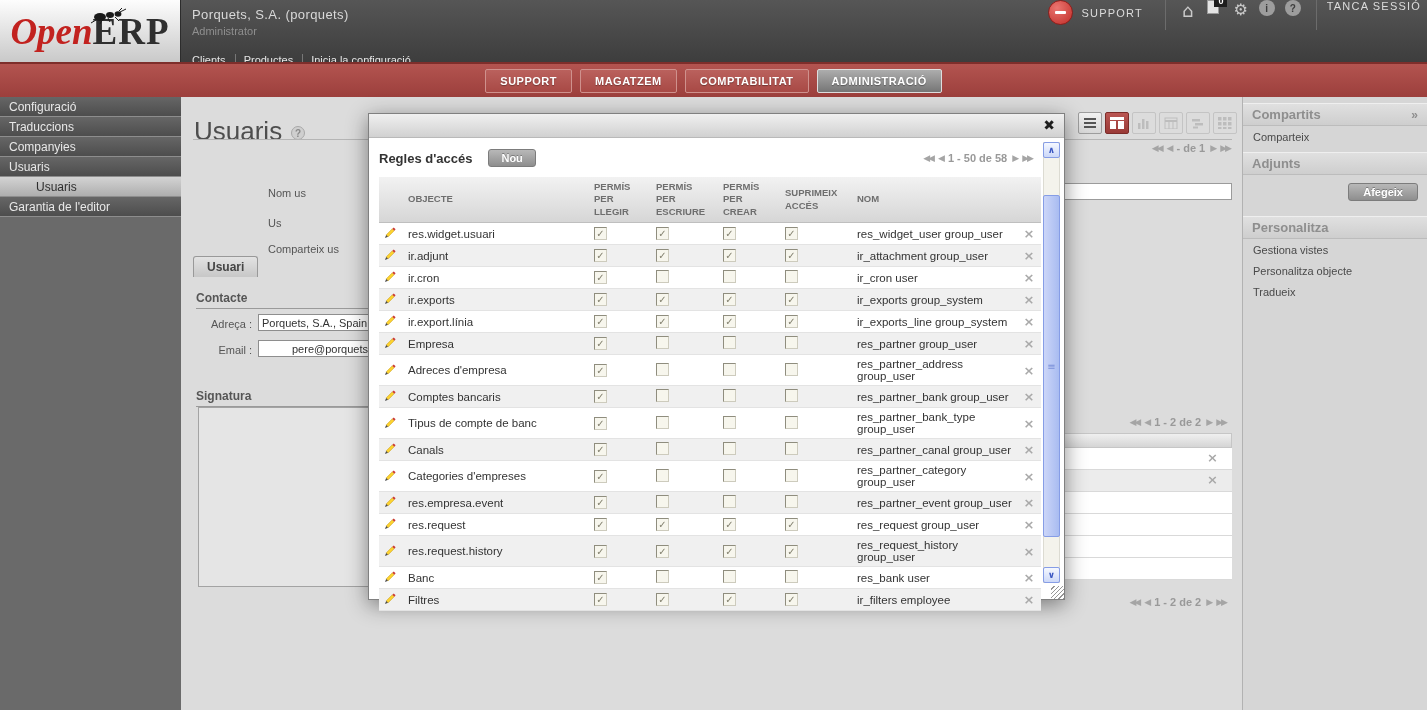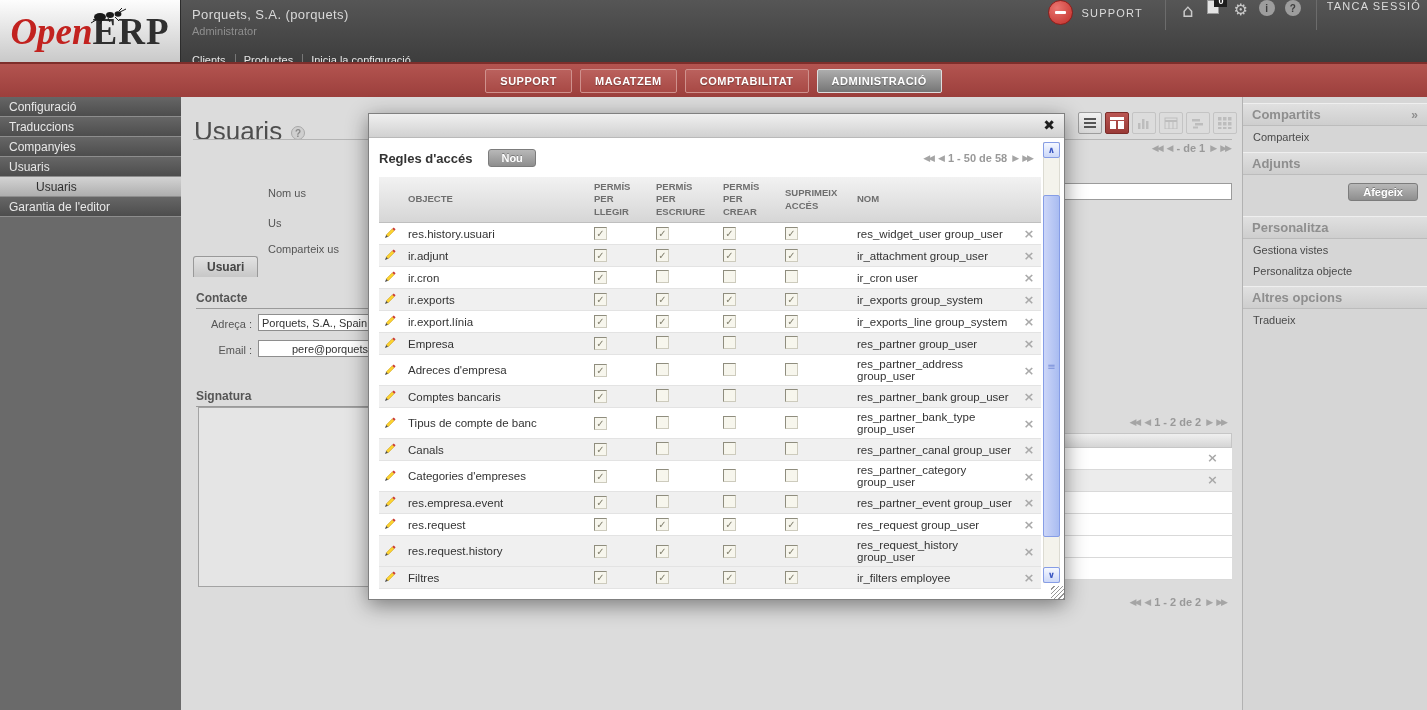--- a/index.html
+++ b/index.html
@@ -340,23 +340,20 @@
         <span>Adjunts</span>
       </div>
       <div class="rs-btnrow">
         <span class="btn">Afegeix</span>
       </div>
       <div class="rs-head">
         <span>Personalitza</span>
       </div>
       <div class="rs-item">Gestiona vistes</div>
       <div class="rs-item">Personalitza objecte</div>
-      <div class="rs-head">
-        <span>Altres opcions</span>
-      </div>
       <div class="rs-item">Tradueix</div>
     </div>
 
   <div class="modal">
     <div class="modal-titlebar">
       <span class="modal-close glyph">✖</span>
     </div>
     <div class="modal-body">
       <div class="list-header">
         <span class="list-title">Regles d'accés</span>
@@ -392,21 +389,21 @@
             <th></th>
           </tr>
         </thead>
         <tbody>
             <tr class="">
       <td><span class="pencil"><svg width="13" height="13" viewBox="0 0 14 14">
   <polygon points="1,13 2.5,9.5 4.5,11.5" fill="#4a4a4a"></polygon>
   <polygon points="2.5,9.5 9,3 11,5 4.5,11.5" fill="#ffd42f" stroke="#c39a1c" stroke-width="0.6"></polygon>
   <polygon points="9,3 10.5,1.5 12.5,3.5 11,5" fill="#cc3a34"></polygon>
                   </svg></span></td>
-      <td>res.history.usuari</td>
+      <td>res.widget.usuari</td>
       <td><span class="cb">✓</span></td>
               <td><span class="cb">✓</span></td>
               <td><span class="cb">✓</span></td>
               <td><span class="cb">✓</span></td>
       <td>res_widget_user group_user</td>
       <td class="td-del"><span class="del glyph">×</span></td>
     </tr>
             <tr class="alt">
       <td><span class="pencil"><svg width="13" height="13" viewBox="0 0 14 14">
   <polygon points="1,13 2.5,9.5 4.5,11.5" fill="#4a4a4a"></polygon>
@@ -580,20 +577,34 @@
   <polygon points="1,13 2.5,9.5 4.5,11.5" fill="#4a4a4a"></polygon>
   <polygon points="2.5,9.5 9,3 11,5 4.5,11.5" fill="#ffd42f" stroke="#c39a1c" stroke-width="0.6"></polygon>
   <polygon points="9,3 10.5,1.5 12.5,3.5 11,5" fill="#cc3a34"></polygon>
                   </svg></span></td>
       <td>res.request.history</td>
       <td><span class="cb">✓</span></td>
               <td><span class="cb">✓</span></td>
               <td><span class="cb">✓</span></td>
               <td><span class="cb">✓</span></td>
       <td>res_request_history group_user</td>
+      <td class="td-del"><span class="del glyph">×</span></td>
+    </tr>
+            <tr class="">
+      <td><span class="pencil"><svg width="13" height="13" viewBox="0 0 14 14">
+  <polygon points="1,13 2.5,9.5 4.5,11.5" fill="#4a4a4a"></polygon>
+  <polygon points="2.5,9.5 9,3 11,5 4.5,11.5" fill="#ffd42f" stroke="#c39a1c" stroke-width="0.6"></polygon>
+  <polygon points="9,3 10.5,1.5 12.5,3.5 11,5" fill="#cc3a34"></polygon>
+                  </svg></span></td>
+      <td>Banc</td>
+      <td><span class="cb">✓</span></td>
+              <td><span class="cb"></span></td>
+              <td><span class="cb"></span></td>
+              <td><span class="cb"></span></td>
+      <td>res_bank user</td>
       <td class="td-del"><span class="del glyph">×</span></td>
     </tr>
             <tr class="alt">
       <td><span class="pencil"><svg width="13" height="13" viewBox="0 0 14 14">
   <polygon points="1,13 2.5,9.5 4.5,11.5" fill="#4a4a4a"></polygon>
   <polygon points="2.5,9.5 9,3 11,5 4.5,11.5" fill="#ffd42f" stroke="#c39a1c" stroke-width="0.6"></polygon>
   <polygon points="9,3 10.5,1.5 12.5,3.5 11,5" fill="#cc3a34"></polygon>
                   </svg></span></td>
       <td>Filtres</td>
       <td><span class="cb">✓</span></td>

